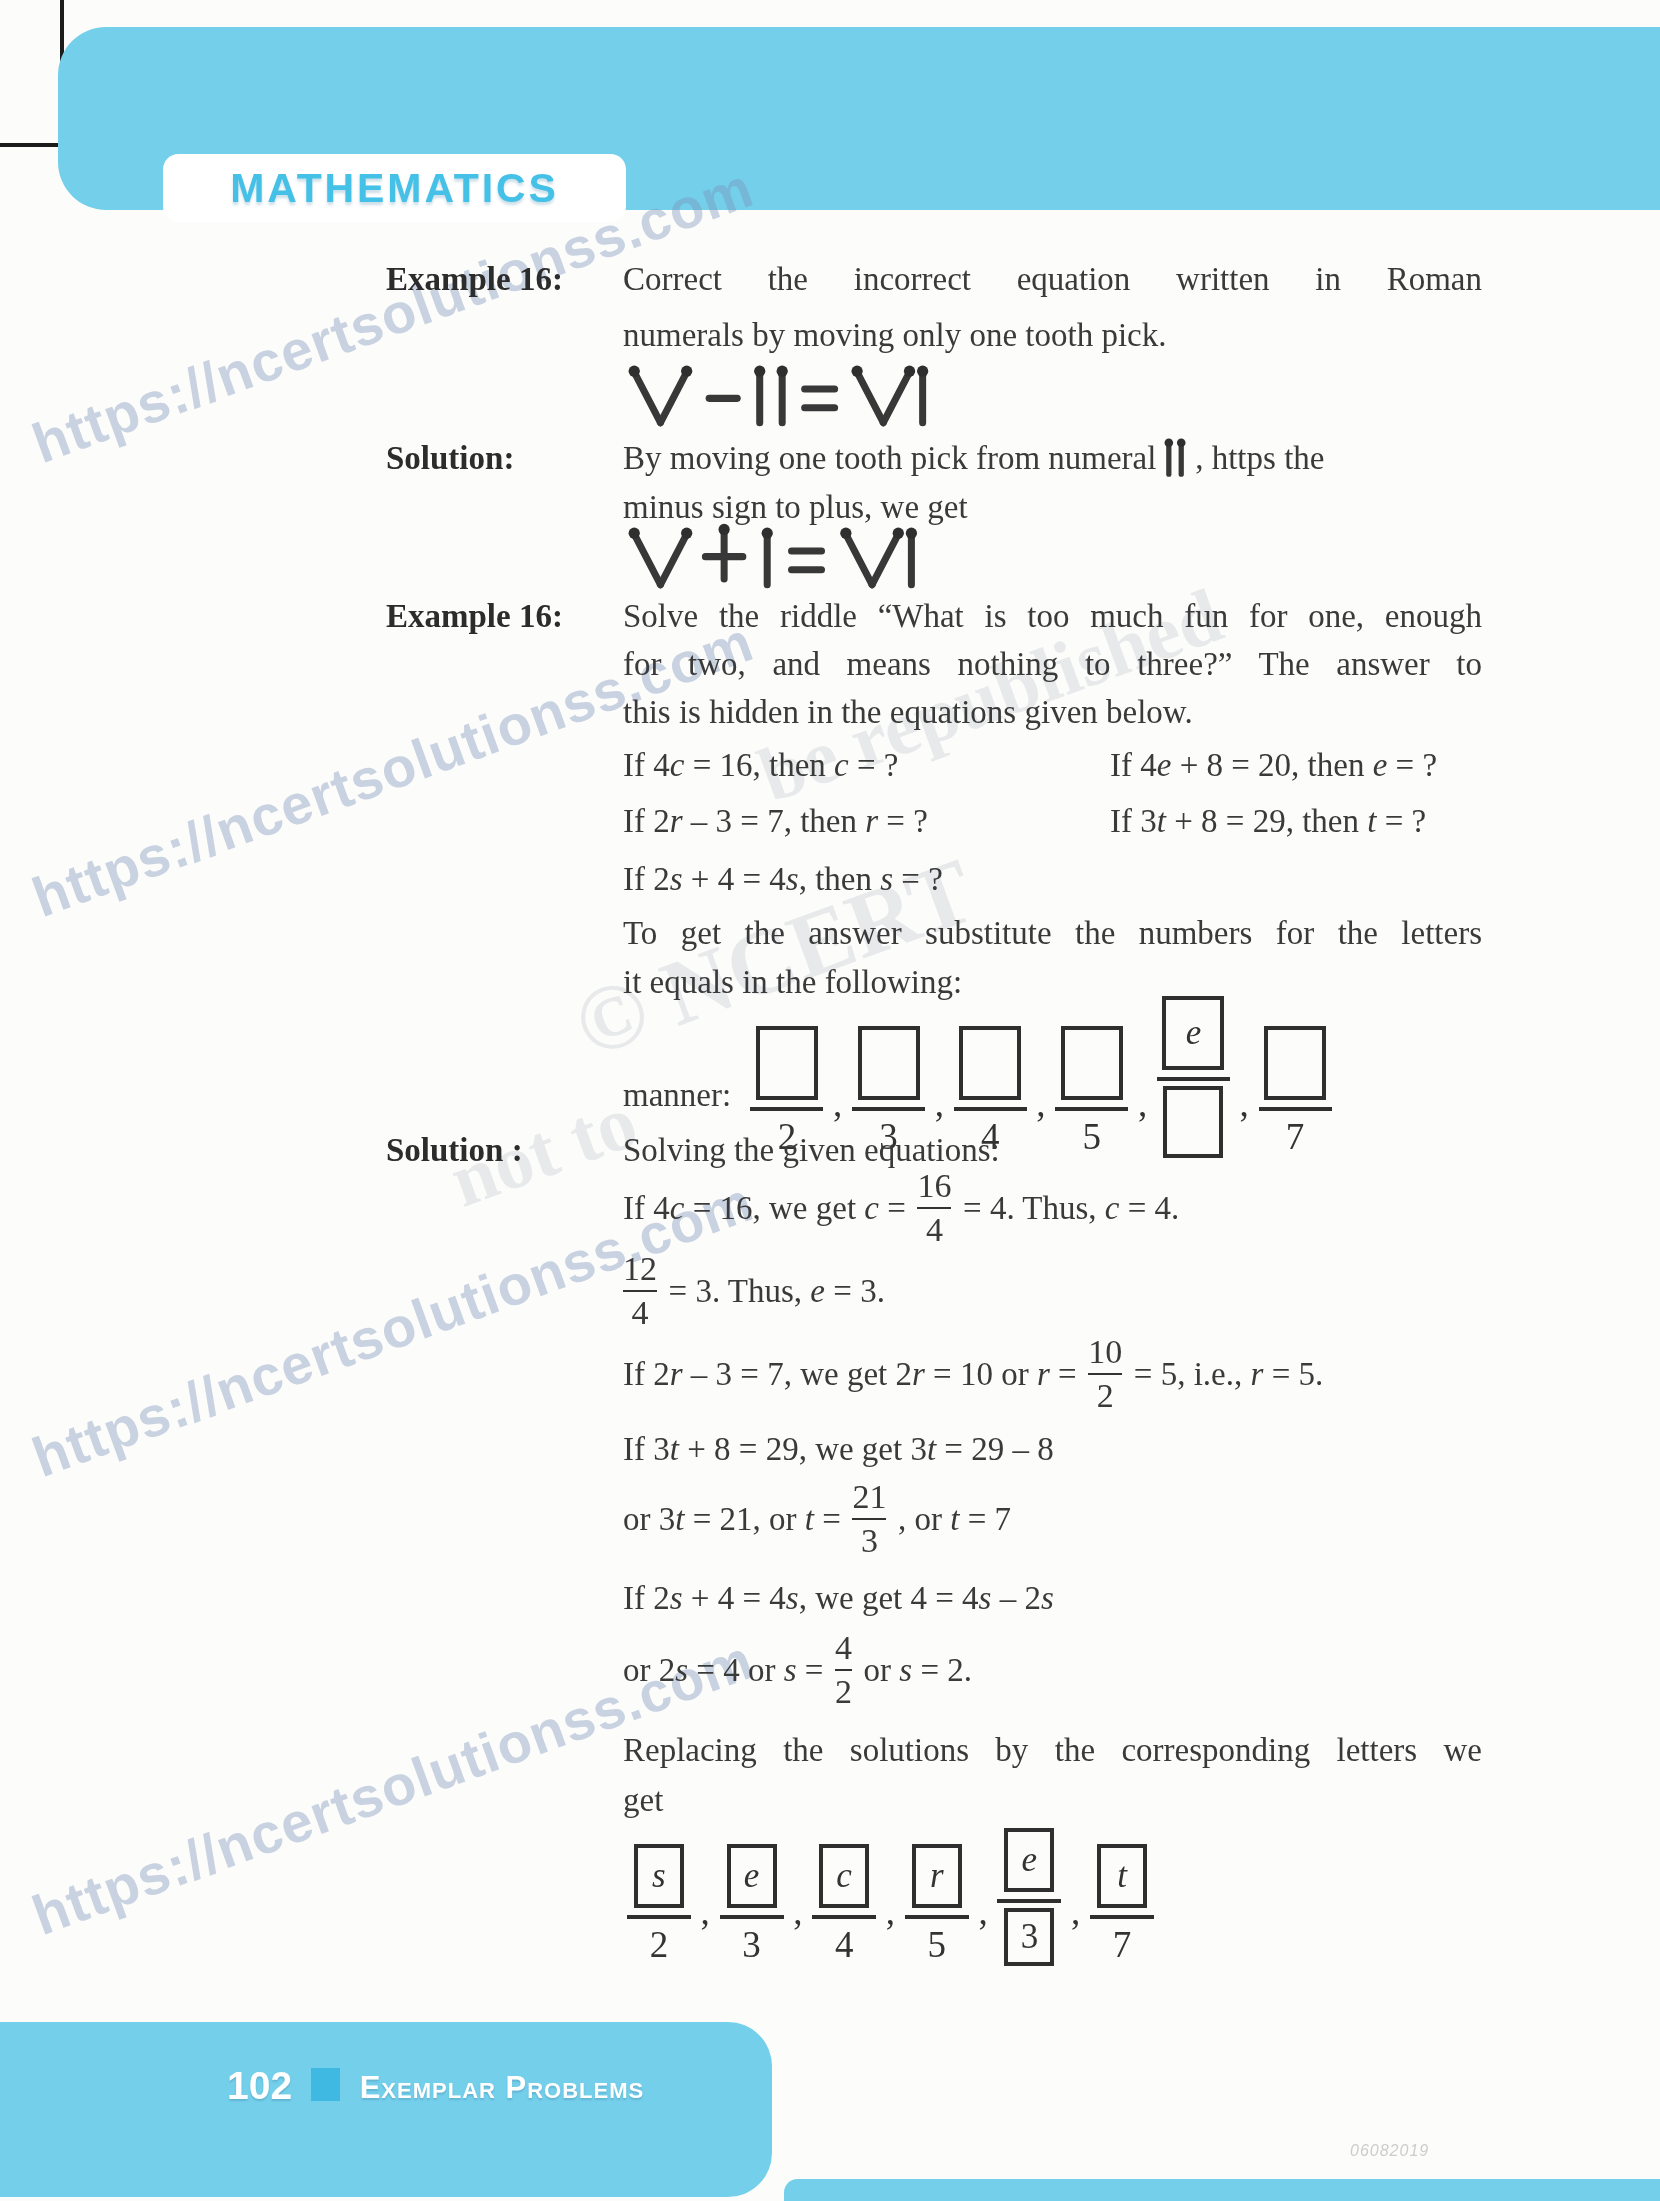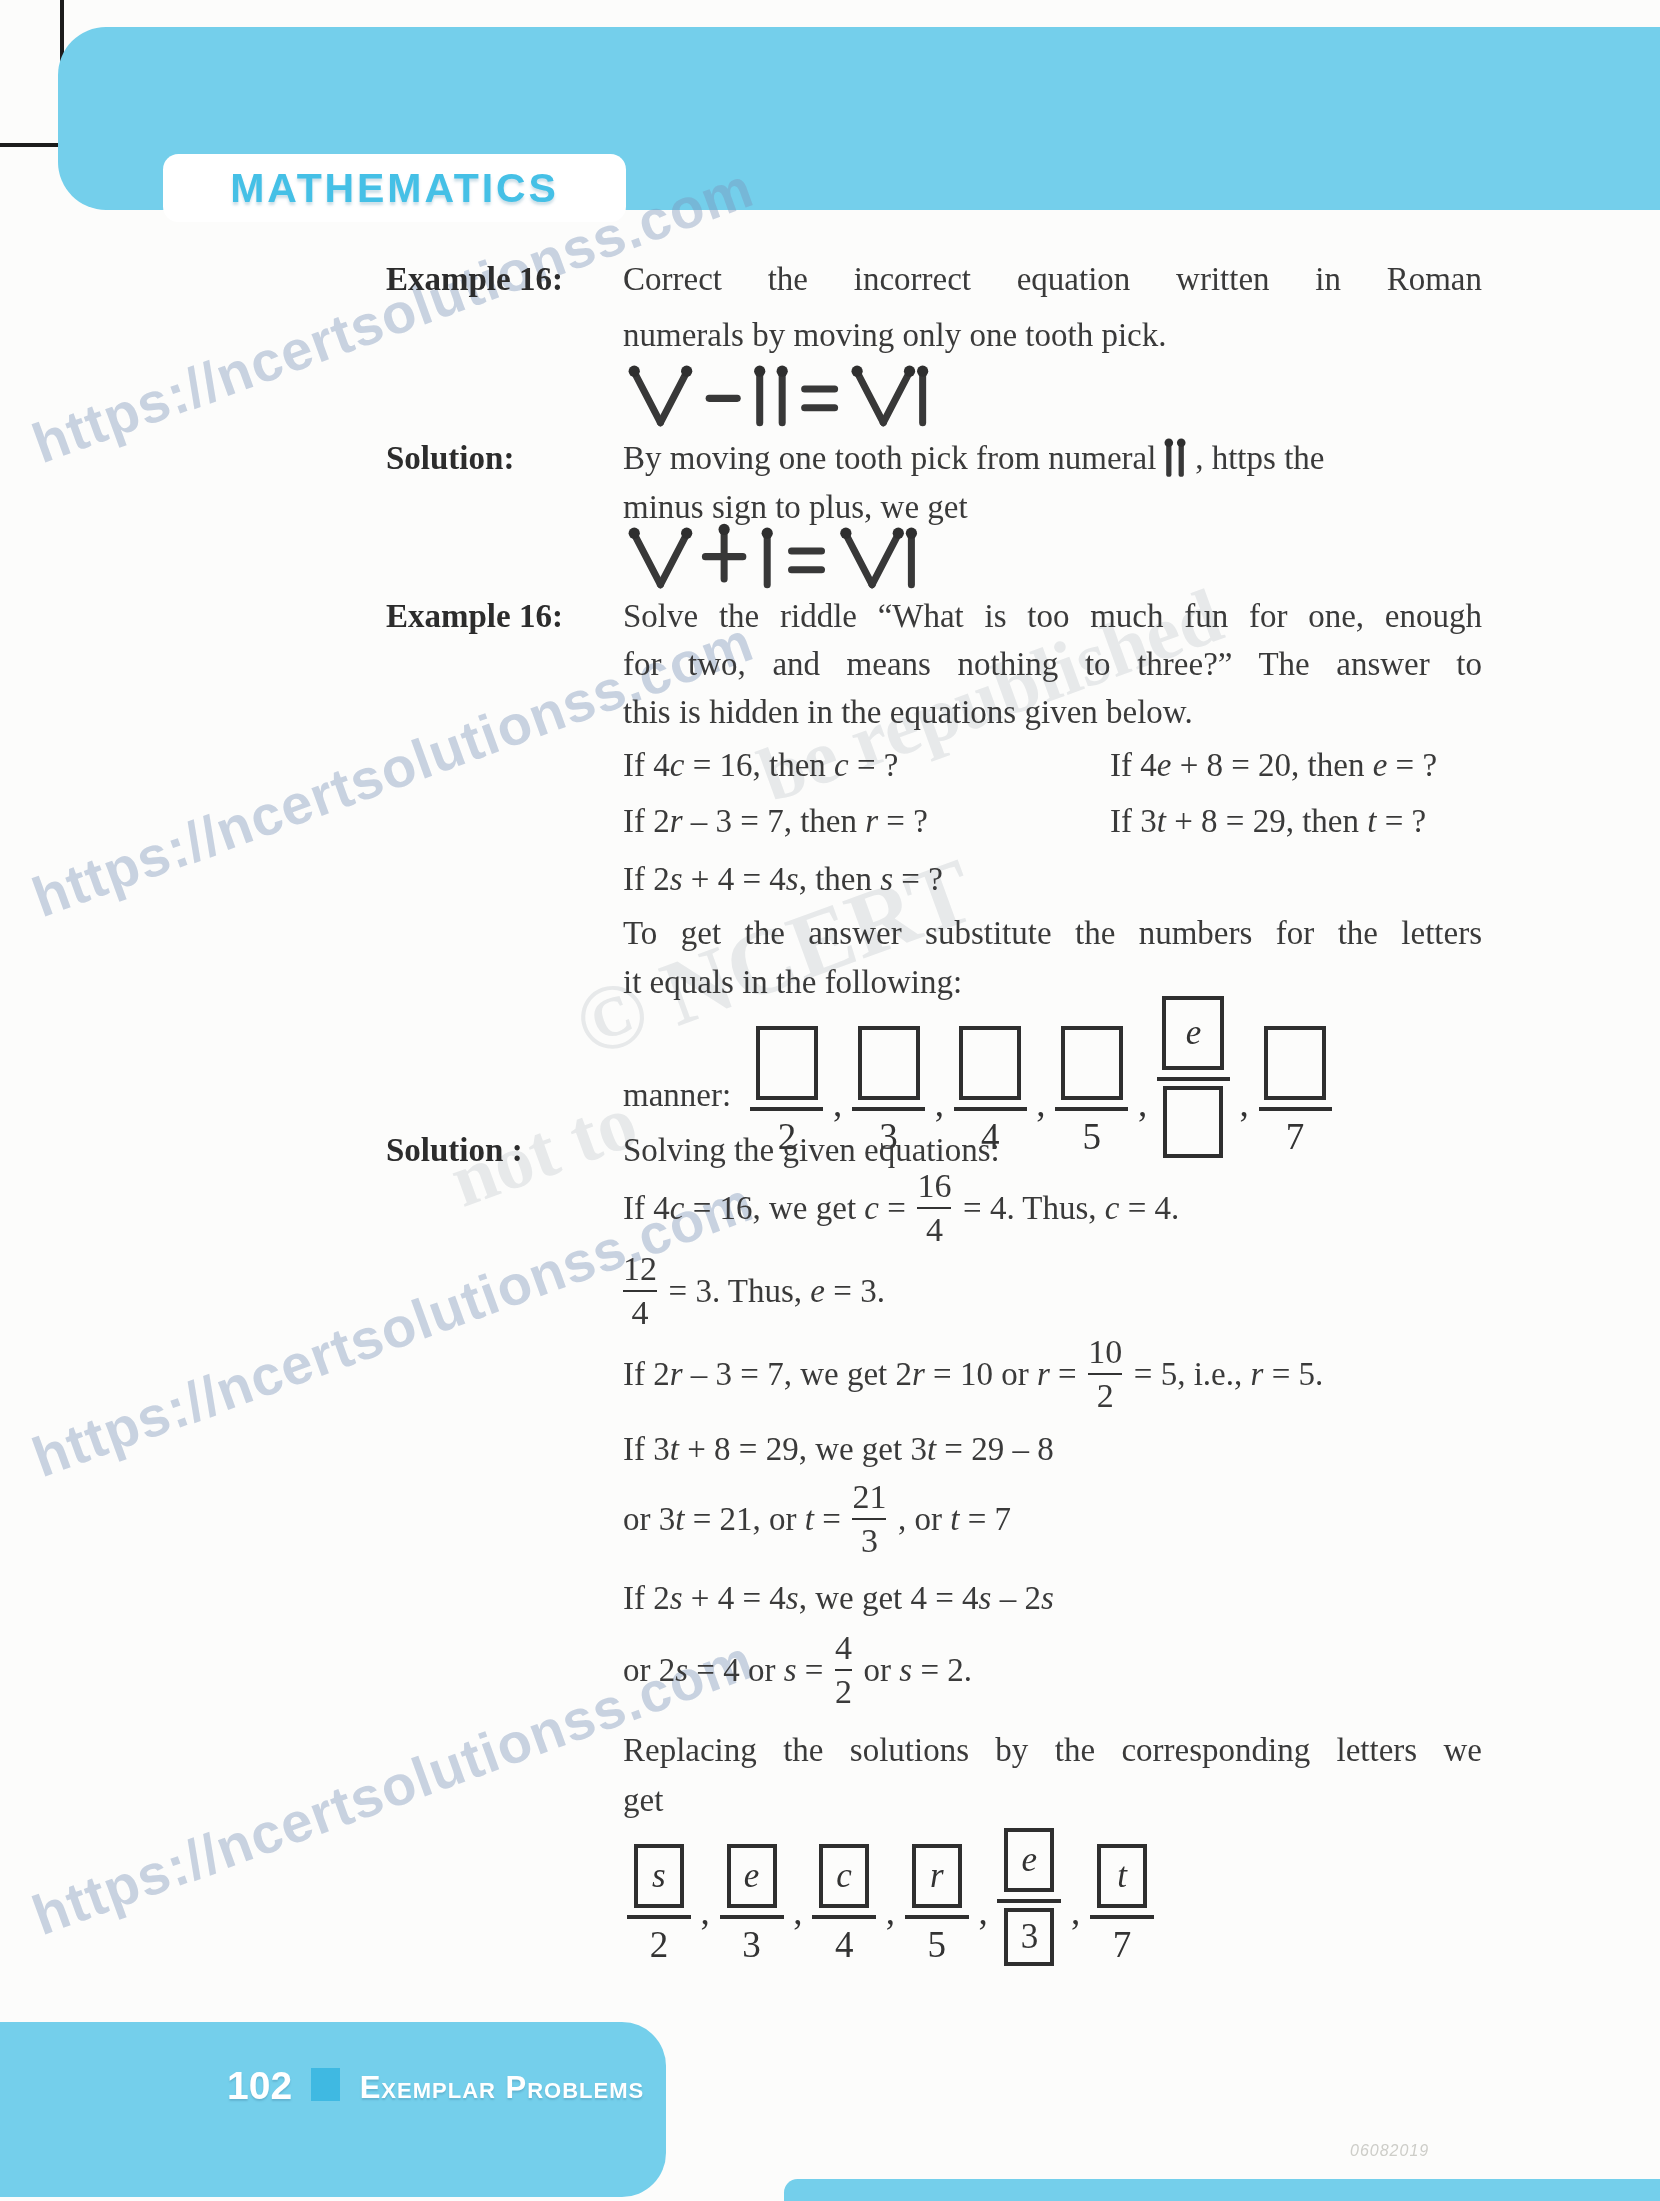--- a/index.html
+++ b/index.html
@@ -77,21 +77,21 @@
   .rowcomma{font-size:37px;margin:0 5.8px;align-self:flex-end;padding-bottom:33px;color:#333;}
   
   .sz-l .topbox{width:54px;height:66px;}
   .sz-l .fbar{width:73px;}
   .sz-l .denbox{width:52px;height:64px;font-style:normal;}
   .sz-s .topbox{width:42px;height:56px;}
   .sz-s .fbar{width:64px;}
   .sz-s .denbox{width:42px;height:50px;font-style:normal;}
   
   .footband{
-    position:absolute;left:0;top:2022px;width:666px;height:175px;
+    position:absolute;left:0;top:2022px;width:772px;height:175px;
     background:var(--band,#74CFEB);
     border-radius:0 44px 44px 0;
     display:flex;align-items:flex-start;
     padding-top:42px;box-sizing:border-box;
   }
   .footband .pg{
     margin-left:227px;
     font-family:"Liberation Sans","DejaVu Sans",sans-serif;
     font-weight:bold;font-size:39px;color:#ffffff;
     text-shadow:0 1.9px 1.9px rgba(70,140,170,.4);

